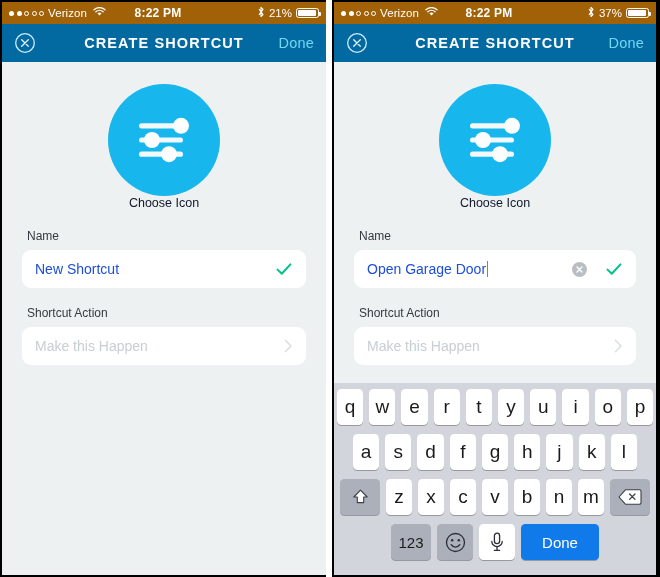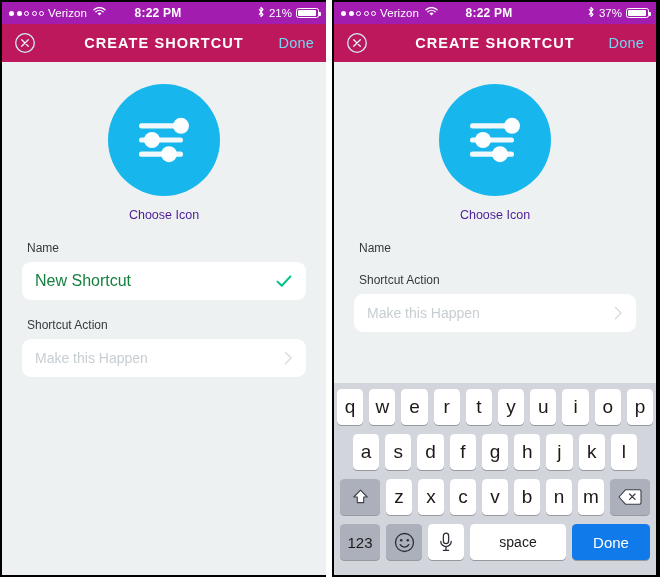--- a/index.html
+++ b/index.html
@@ -21,21 +21,21 @@
     overflow: hidden;
     border: 2px solid #000;
     border-right: none;
   }
   .panel.right { width: 326px; border-left: 2px solid #000; border-right: 2px solid #000; }
   .gap { width: 6px; background: #ffffff; height: 577px; }
 
   
   .statusbar {
     height: 22px;
-    background: #a21caf;
+    background: #a16207;
     display: flex; align-items: center;
     padding: 0 7px;
     color: #fff;
     font-size: 11.5px;
     font-weight: bold;
     position: relative;
   }
   .sb-left { display: flex; align-items: center; gap: 4px; }
   .dots { display: flex; align-items: center; gap: 2.5px; }
   .dot { width: 5px; height: 5px; border-radius: 50%; background: #fff; }
@@ -53,21 +53,21 @@
     position: relative; display: inline-block;
   }
   .batt::after {
     content: ""; position: absolute; right: -3.4px; top: 2.6px;
     width: 2px; height: 4px; background: #fff; border-radius: 0 1px 1px 0;
   }
   .batt i { position: absolute; left: 1px; top: 1px; bottom: 1px; width: 18px; background: #fff; border-radius: 1px; display:block;}
 
   
   .navbar {
-    height: 38px; background: #be185d;
+    height: 38px; background: #0369a1;
     display: flex; align-items: center; padding: 0 12px;
     position: relative;
   }
   .nav-title {
     position: absolute; left: 0; right: 0; text-align: center;
     color: #ffffff; font-size: 14.5px; font-weight: bold; letter-spacing: 1.1px;
   }
   .nav-close { width: 22px; height: 22px; position: relative; z-index: 3; cursor: pointer; }
   .nav-done {
     margin-left: auto; color: #72d7f4; font-size: 14.5px; position: relative; z-index: 3;
@@ -77,34 +77,34 @@
   
   .content { position: absolute; top: 60px; left: 0; right: 0; bottom: 0; background: #eef1f2; }
 
   .icon-area { padding-top: 22px; text-align: center; }
   .icon-circle {
     width: 112px; height: 112px; border-radius: 50%;
     background: #17b6ec; margin: 0 auto;
     display: flex; align-items: center; justify-content: center;
   }
   .choose-label {
-    margin-top: 12px; font-size: 12.5px; color: #4c1d95;
+    margin-top: 0; font-size: 12.5px; color: #0f172a;
   }
 
   .field-group { padding: 0 20px; }
   .field-label {
     font-size: 12px; color: #333a3e; font-weight: normal; margin: 0 0 7px 5px;
   }
   .group1 { margin-top: 19px; }
   .group2 { margin-top: 18px; }
   .field-box {
     background: #ffffff; border-radius: 9px; height: 38px;
     display: flex; align-items: center; padding: 0 13px;
   }
-  .field-value { font-size: 16px; color: #15803d; flex: 1; position: relative; }
+  .field-value { font-size: 14px; color: #1d4ed8; flex: 1; position: relative; }
   .field-value.with-caret::after {
     content: ""; display: inline-block; width: 1.4px; height: 16px;
     background: #1aa7e0; vertical-align: -3px; margin-left: 1px;
   }
   .field-placeholder { font-size: 14px; color: #c7ced2; flex: 1; }
   .check {
     width: 18px; height: 18px; flex: none; margin-left: 6px;
   }
   .clearbtn { width: 15px; height: 15px; flex: none; margin-right: 12px; }
   .chev { width: 9px; height: 14px; flex: none; opacity: .55; }
@@ -291,20 +291,34 @@
             <circle cx="19" cy="28" r="8" fill="#fbfdfe"></circle>
             <rect x="6" y="39.6" width="44" height="5.2" rx="2.6" fill="#f2f7f9"></rect>
             <circle cx="36" cy="42.2" r="8" fill="#fbfdfe"></circle>
           </svg>
         </div>
         <div class="choose-label">Choose Icon</div>
       </div>
 
       <div class="field-group group1">
         <div class="field-label">Name</div>
+        <div class="field-box">
+          <span class="field-value with-caret">Open Garage Door</span>
+          <span class="clearbtn">
+            <svg width="15" height="15" viewBox="0 0 15 15">
+                <circle cx="7.5" cy="7.5" r="7.5" fill="#b9bec2"></circle>
+                <path d="M5 5l5 5M10 5l-5 5" stroke="#fff" stroke-width="1.4" stroke-linecap="round"></path>
+              </svg>
+          </span>
+          <span class="check">
+            <svg width="18" height="18" viewBox="0 0 18 18">
+                <path d="M2.5 9.6 6.8 13.8 15.4 4.4" stroke="#00c389" stroke-width="2" fill="none" stroke-linecap="round" stroke-linejoin="round"></path>
+              </svg>
+          </span>
+        </div>
       </div>
 
       <div class="field-group group2">
         <div class="field-label">Shortcut Action</div>
         <div class="field-box">
           <span class="field-placeholder">Make this Happen</span>
           <span class="chev">
             <svg width="9" height="14" viewBox="0 0 9 14">
                 <path d="M1.6 1.4 7 7l-5.4 5.6" stroke="#b9c2c8" stroke-width="1.5" fill="none" stroke-linecap="round" stroke-linejoin="round"></path>
               </svg>
@@ -366,21 +380,20 @@
                 <path d="M6.2 12.6a5 5 0 0 0 8.6 0" stroke="#2b2f36" stroke-width="1.3" fill="none" stroke-linecap="round"></path>
               </svg>
           </div>
           <div class="key mic">
             <svg width="14" height="20" viewBox="0 0 14 20">
                 <rect x="4.4" y="1.2" width="5.2" height="10.4" rx="2.6" fill="none" stroke="#2b2f36" stroke-width="1.3"></rect>
                 <path d="M1.8 9.4a5.2 5.2 0 0 0 10.4 0" stroke="#2b2f36" stroke-width="1.3" fill="none" stroke-linecap="round"></path>
                 <path d="M7 14.6v3.4M4.4 18.4h5.2" stroke="#2b2f36" stroke-width="1.3" stroke-linecap="round"></path>
               </svg>
           </div>
-          <div class="key space">space</div>
           <div class="key done">Done</div>
         </div>
       </div>
 
     </div>
   </div>
 
 </div>
 
 </body></html>

